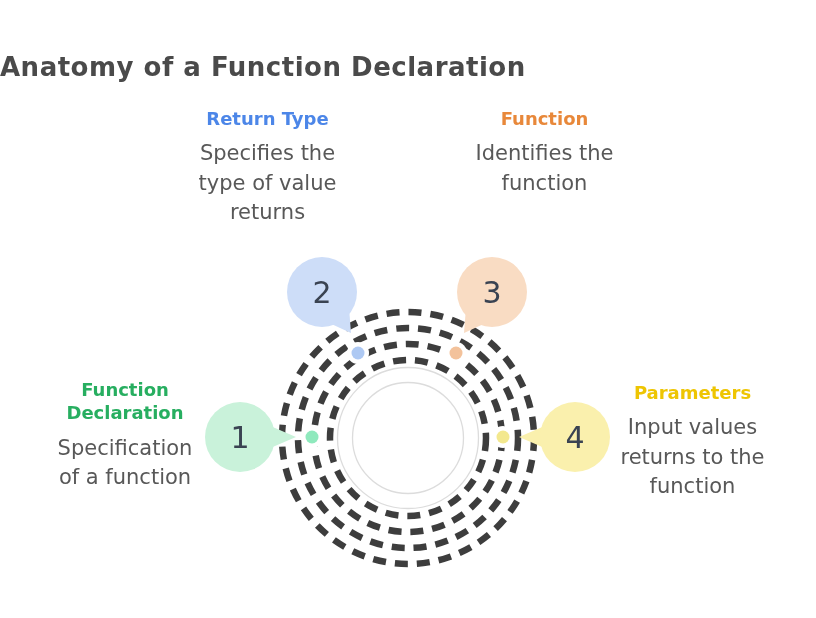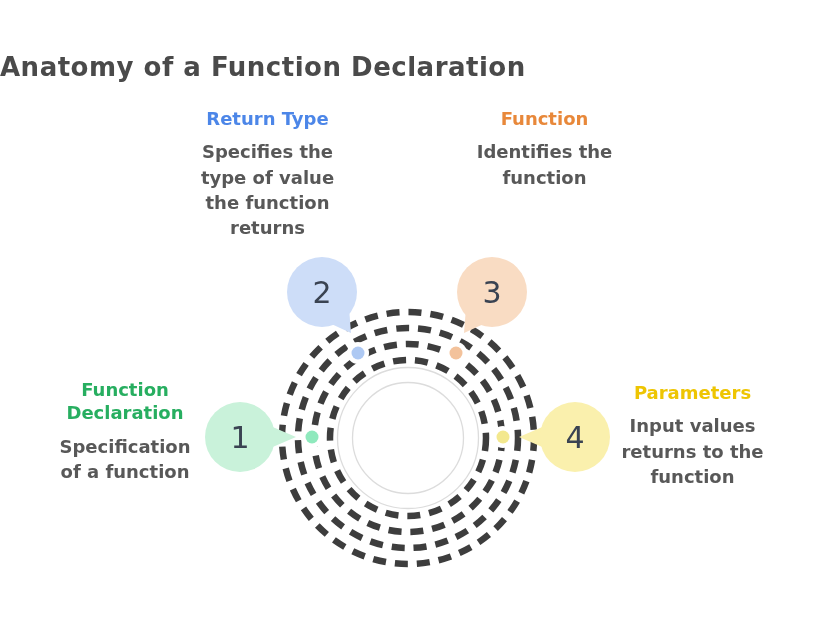--- a/index.html
+++ b/index.html
@@ -24,24 +24,23 @@
     text-align:center;
   }
   .panel-heading{
     font-size:18px;
     font-weight:bold;
     line-height:1.3;
     margin-bottom:9px;
   }
   .panel-heading span{display:block;}
   .panel-desc{
-    font-size:18px;
+    font-size:21px;
     line-height:1.4;
     color:var(--body-text);
-    font-weight:bold;
   }
   .panel-desc span{display:block; white-space:nowrap;}
   .panel-1{left:30px;  top:378px; width:190px;}
   .panel-2{left:185px; top:107px; width:165px;}
   .panel-3{left:462px; top:107px; width:165px;}
   .panel-4{left:605px; top:381px; width:175px;}
   .panel-1 .panel-heading{color:var(--green-heading);}
   .panel-2 .panel-heading{color:var(--blue-heading);}
   .panel-3 .panel-heading{color:var(--orange-heading);}
   .panel-4 .panel-heading{color:var(--yellow-heading);}
@@ -63,21 +62,20 @@
 
   <div class="title">Anatomy of a Function Declaration</div>
 
   <div class="panel panel-2">
     <div class="panel-heading">
       <span>Return Type</span>
     </div>
     <div class="panel-desc">
       <span>Specifies the</span>
       <span>type of value</span>
-      <span>the function</span>
       <span>returns</span>
     </div>
   </div>
 
   <div class="panel panel-3">
     <div class="panel-heading">
       <span>Function</span>
     </div>
     <div class="panel-desc">
       <span>Identifies the</span>

